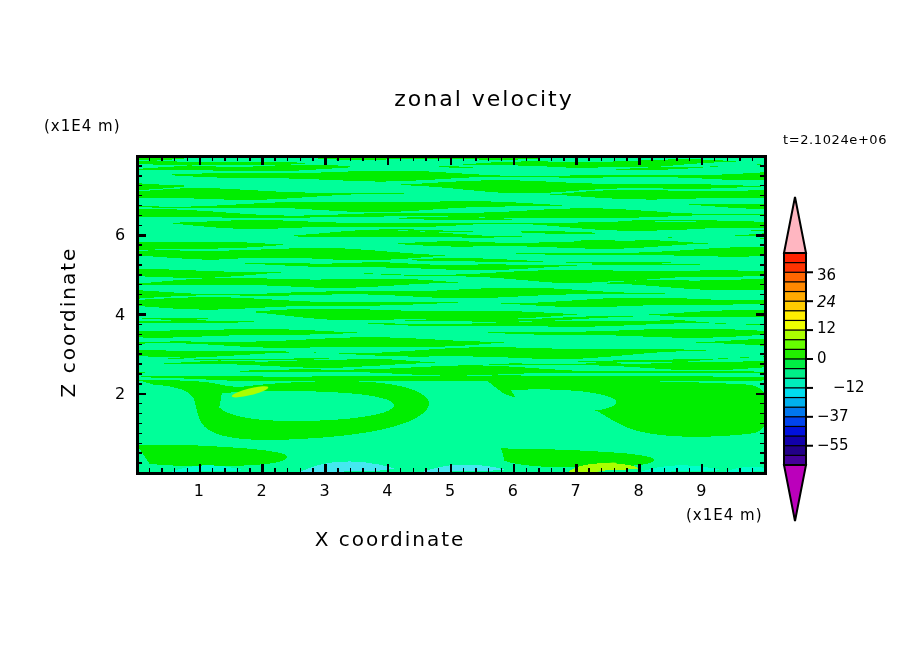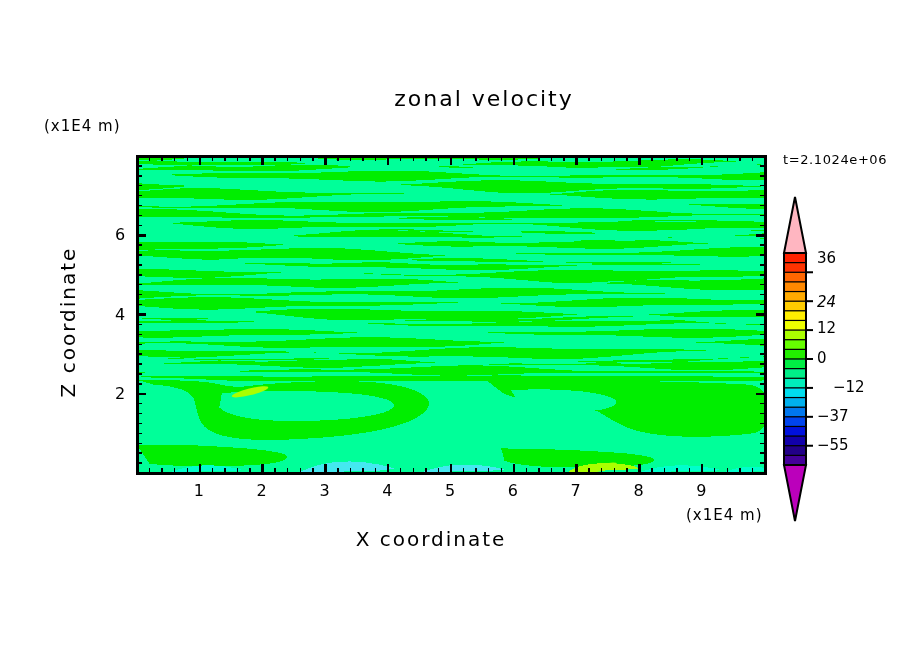--- a/index.html
+++ b/index.html
@@ -40,31 +40,30 @@
     left: 44px; top: 117px;
     font-size: 15px;
     letter-spacing: 1px;
   }
   #x-unit-label {
     left: 686px; top: 506px;
     font-size: 15px;
     letter-spacing: 1px;
   }
   #time-stamp {
-    left: 783px; top: 152px;
+    left: 783px; top: 132px;
     font-size: 13px;
     letter-spacing: 0.6px;
   }
   #x-axis-title {
     left: 0; top: 527px;
     width: 780px;
     text-align: center;
     font-size: 20px;
     letter-spacing: 2px;
-    padding-left: 41px;
   }
   #y-axis-title {
     left: -42px; top: 310px;
     width: 220px;
     text-align: center;
     font-size: 20px;
     letter-spacing: 2px;
     transform: rotate(-90deg);
     transform-origin: center center;
   }
@@ -375,21 +374,21 @@
       <div class="tick-label" style="left: 570.6px; top: 481px;">7</div>
       <div class="tick-label" style="left: 633.4px; top: 481px;">8</div>
       <div class="tick-label" style="left: 696.2px; top: 481px;">9</div>
     </div>
   <div id="yticks">
       <div class="tick-label" style="left: 115px; top: 383.75px;">2</div>
       <div class="tick-label" style="left: 115px; top: 304.5px;">4</div>
       <div class="tick-label" style="left: 115px; top: 225.25px;">6</div>
     </div>
   <div id="cbticks">
-      <div class="cb-label" style="left: 817px; top: 249px;">36</div>
+      <div class="cb-label" style="left: 817px; top: 266px;">36</div>
       <div class="cb-label" style="left: 817px; top: 293px; font-style: italic;">24</div>
       <div class="cb-label" style="left: 817px; top: 319px;">12</div>
       <div class="cb-label" style="left: 817px; top: 349px;">0</div>
       <div class="cb-label" style="left: 817px; top: 377.909px; margin-left: 16px;">−12</div>
       <div class="cb-label" style="left: 817px; top: 406.818px;">−37</div>
       <div class="cb-label" style="left: 817px; top: 435.727px;">−55</div>
     </div>
 
   <div class="txt" id="x-unit-label">(x1E4 m)</div>
   <div class="txt" id="x-axis-title">X coordinate</div>

